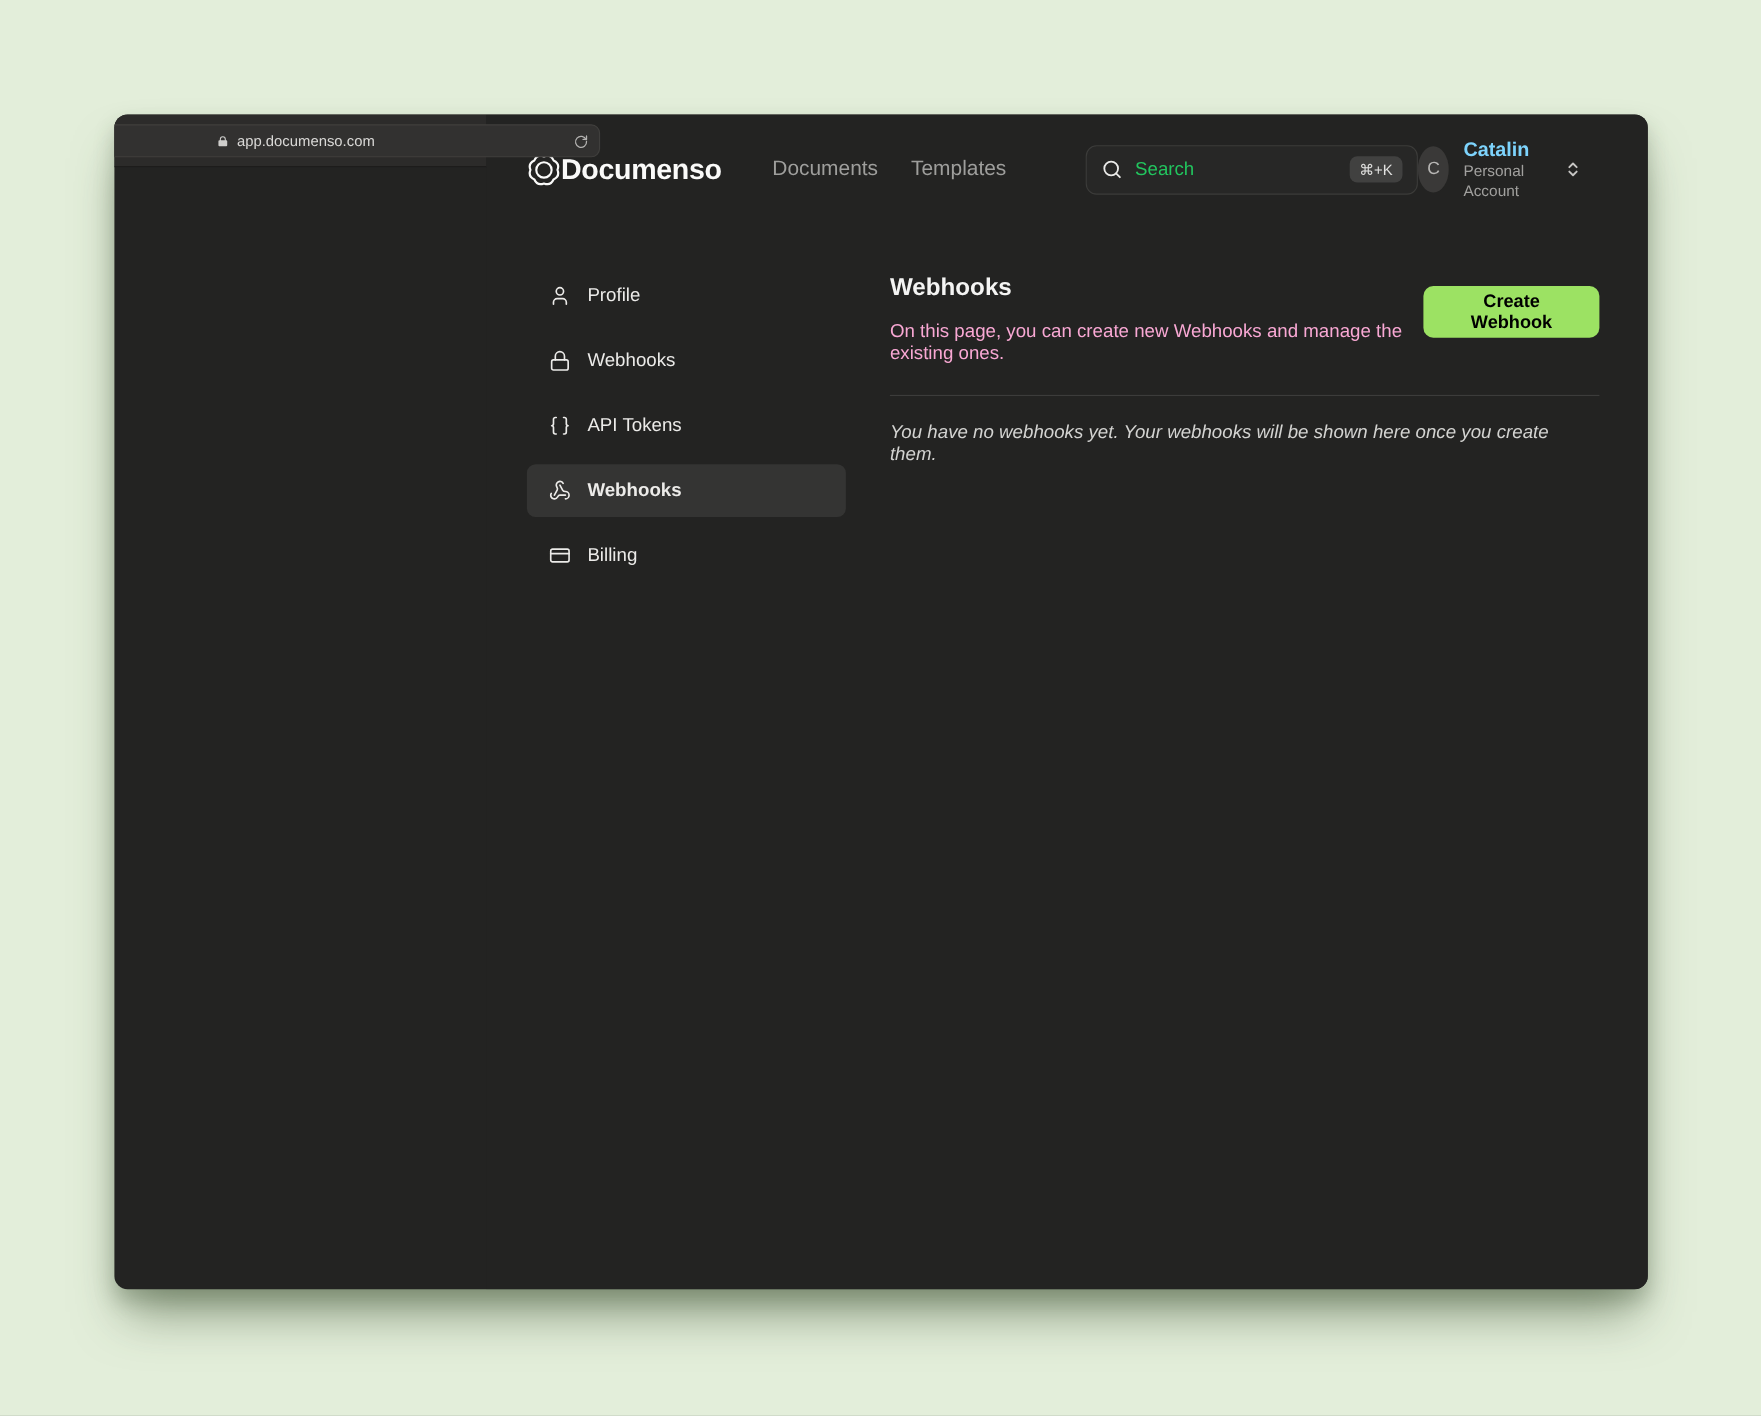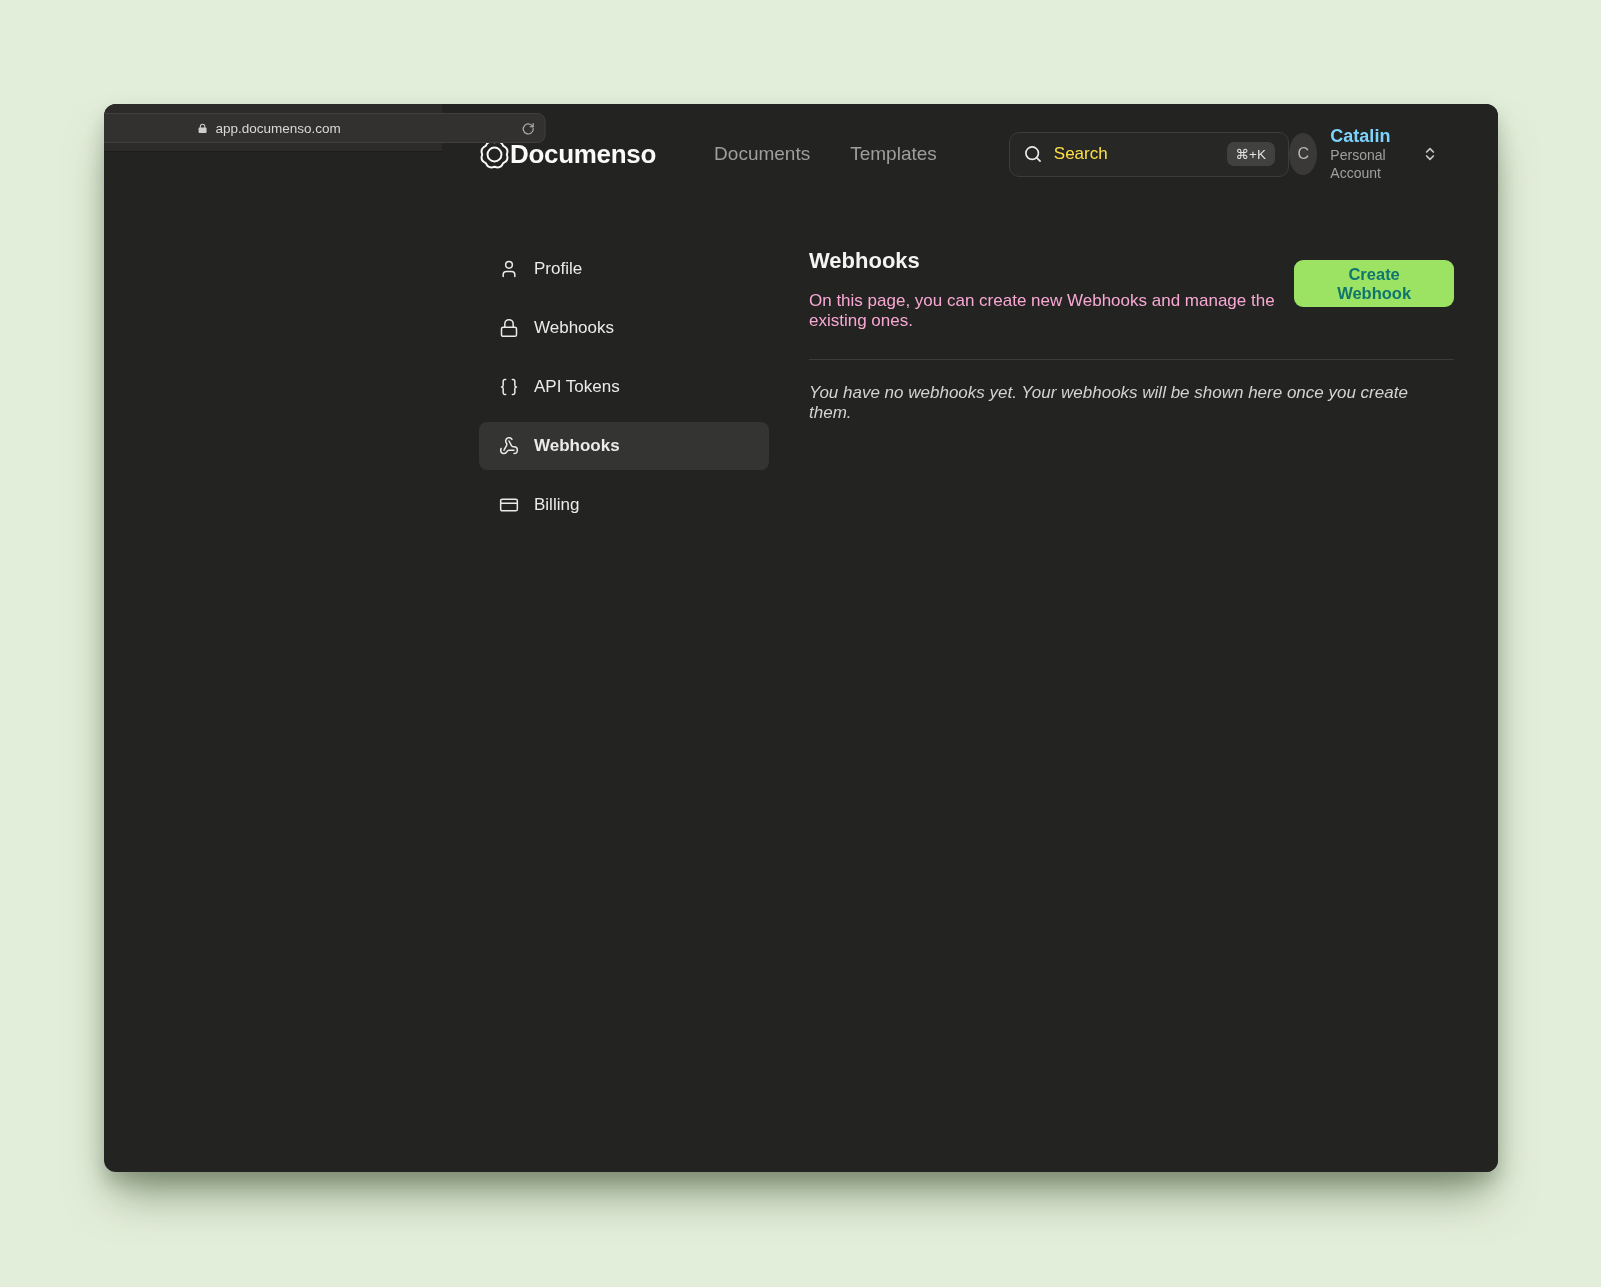--- a/index.html
+++ b/index.html
@@ -51,29 +51,29 @@
   .url-bar .lock { color: #cfcecc; margin-right: 7px; }
   .url-bar .reload { position: absolute; right: 9px; color: #b3b2b0; }
   .chrome-right { margin-left: auto; display: flex; align-items: center; gap: 21px; color: #a6a5a3; }
 
   
   .app { flex: 1; background: #232322; display: flex; flex-direction: column; overflow: hidden; }
 
   .app-header { height: 100px; flex: none; display: flex; align-items: center; padding: 0 60px 0 37px; }
   .brand { display: flex; align-items: center; color: #fafaf9; }
   .brand-name { font-size: 26px; font-weight: 700; letter-spacing: -0.3px; }
-  .top-nav { display: flex; gap: 40px; margin-left: 58px; }
+  .top-nav { display: flex; gap: 30px; margin-left: 46px; }
   .top-nav a { color: #9e9e9c; font-size: 19px; font-weight: 500; text-decoration: none; }
   .search {
     margin-left: 72px; width: 460px; height: 45px;
     background: #272726; border: 1px solid #3c3c3a; border-radius: 10px;
     display: flex; align-items: center; padding: 0 13px; gap: 11px;
   }
   .search .mag { color: #eaeae8; }
-  .search .ph { color: #fde047; font-size: 17px; font-weight: 500; }
+  .search .ph { color: #22c55e; font-size: 17px; font-weight: 500; }
   .search kbd {
     margin-left: auto; background: #414140; border-radius: 7px;
     padding: 4px 9px; font-size: 13.5px; color: #e2e2e0;
     font-family: "Liberation Sans", sans-serif;
   }
   .account { margin-left: auto; display: flex; align-items: center; gap: 13px; cursor: default; }
   .avatar {
     width: 42px; height: 42px; border-radius: 50%;
     background: #3a3938; color: #b7b6b4;
     display: flex; align-items: center; justify-content: center;
@@ -98,21 +98,21 @@
   .side-item .s-icon { color: #eeede b; width: 20px; display: flex; }
   .side-item.active { background: #343433; font-weight: 700; }
 
   
   .main { flex: 1; padding-top: 3px; }
   .main-head { display: flex; justify-content: space-between; align-items: flex-start; }
   .main-title { color: #f4f4f3; font-size: 22px; font-weight: 700; }
   .main-desc { margin-top: 17px; color: #f9a8d4; font-size: 17px; }
   .create-btn {
     margin-top: 12px; height: 47px; padding: 0 25px;
-    background: #9ce263; color: #0f766e;
+    background: #9ce263; color: #000000;
     border: none; border-radius: 9px;
     font-family: "Liberation Sans", sans-serif;
     font-size: 16.5px; font-weight: 600; cursor: pointer;
   }
   .divider { margin-top: 28px; border-top: 1px solid #3c3c3b; }
   .empty { margin-top: 23px; color: #d3d3d1; font-size: 17px; font-style: italic; }
 </style>
 </head>
 <body>
 

